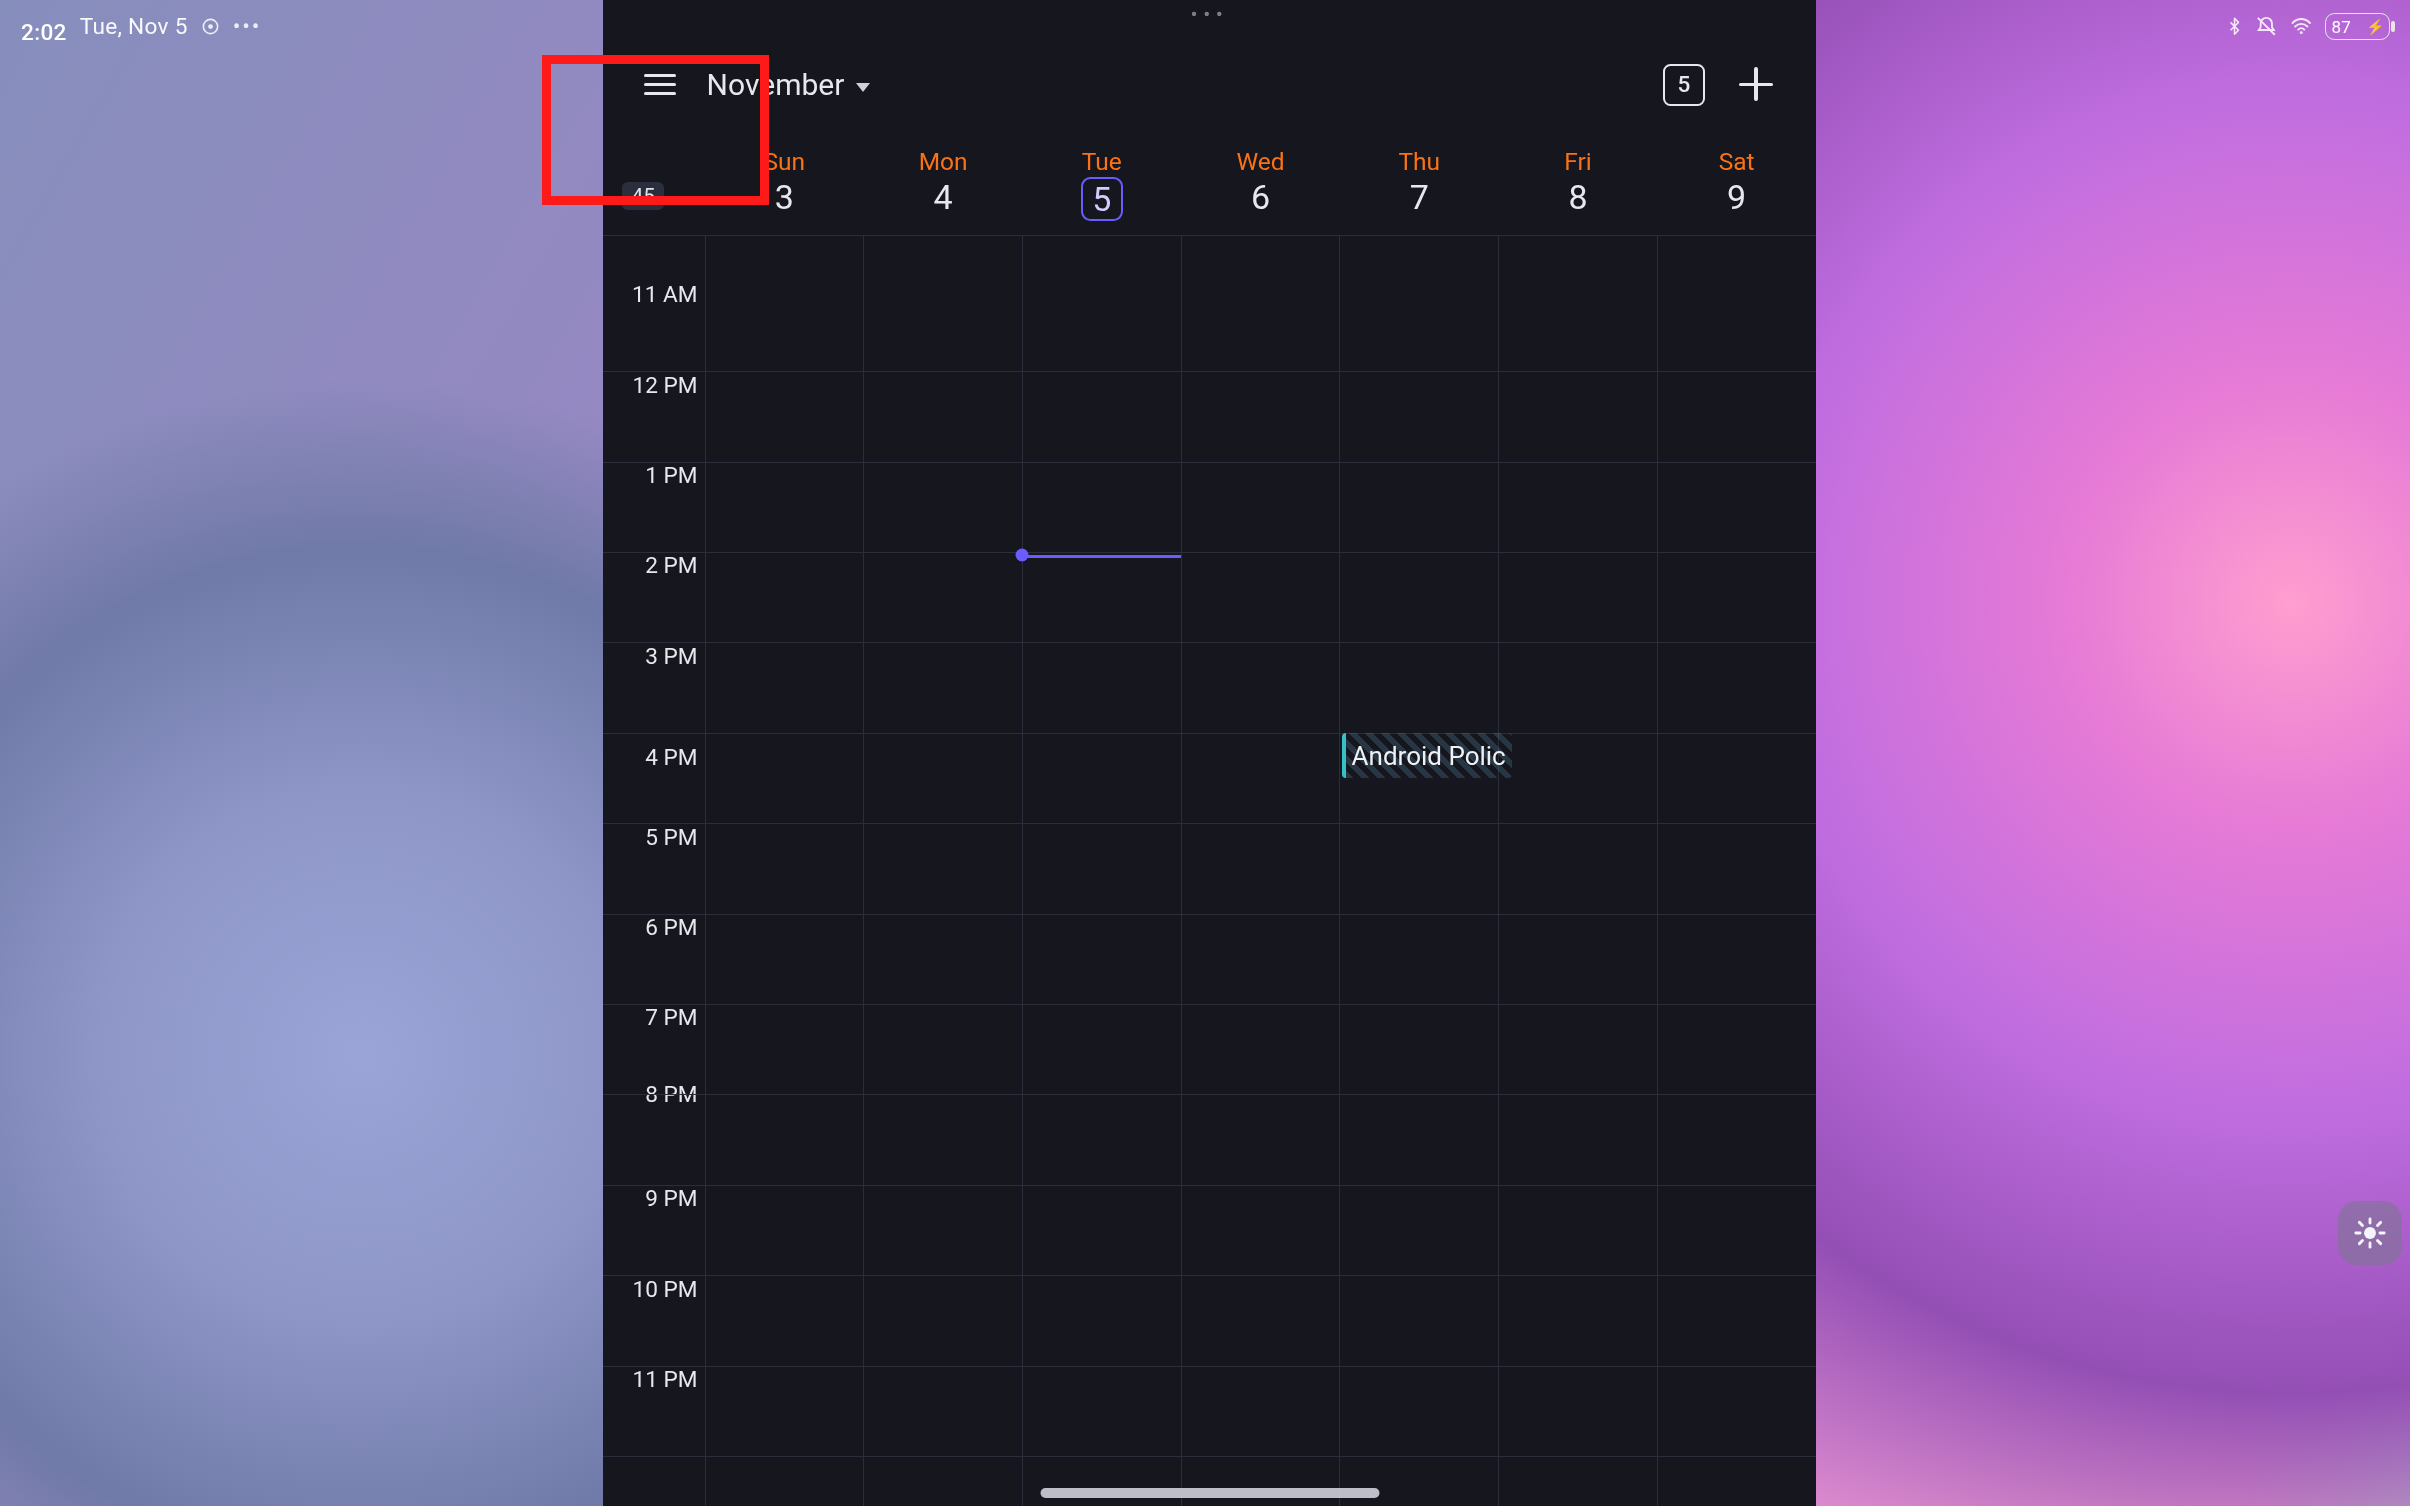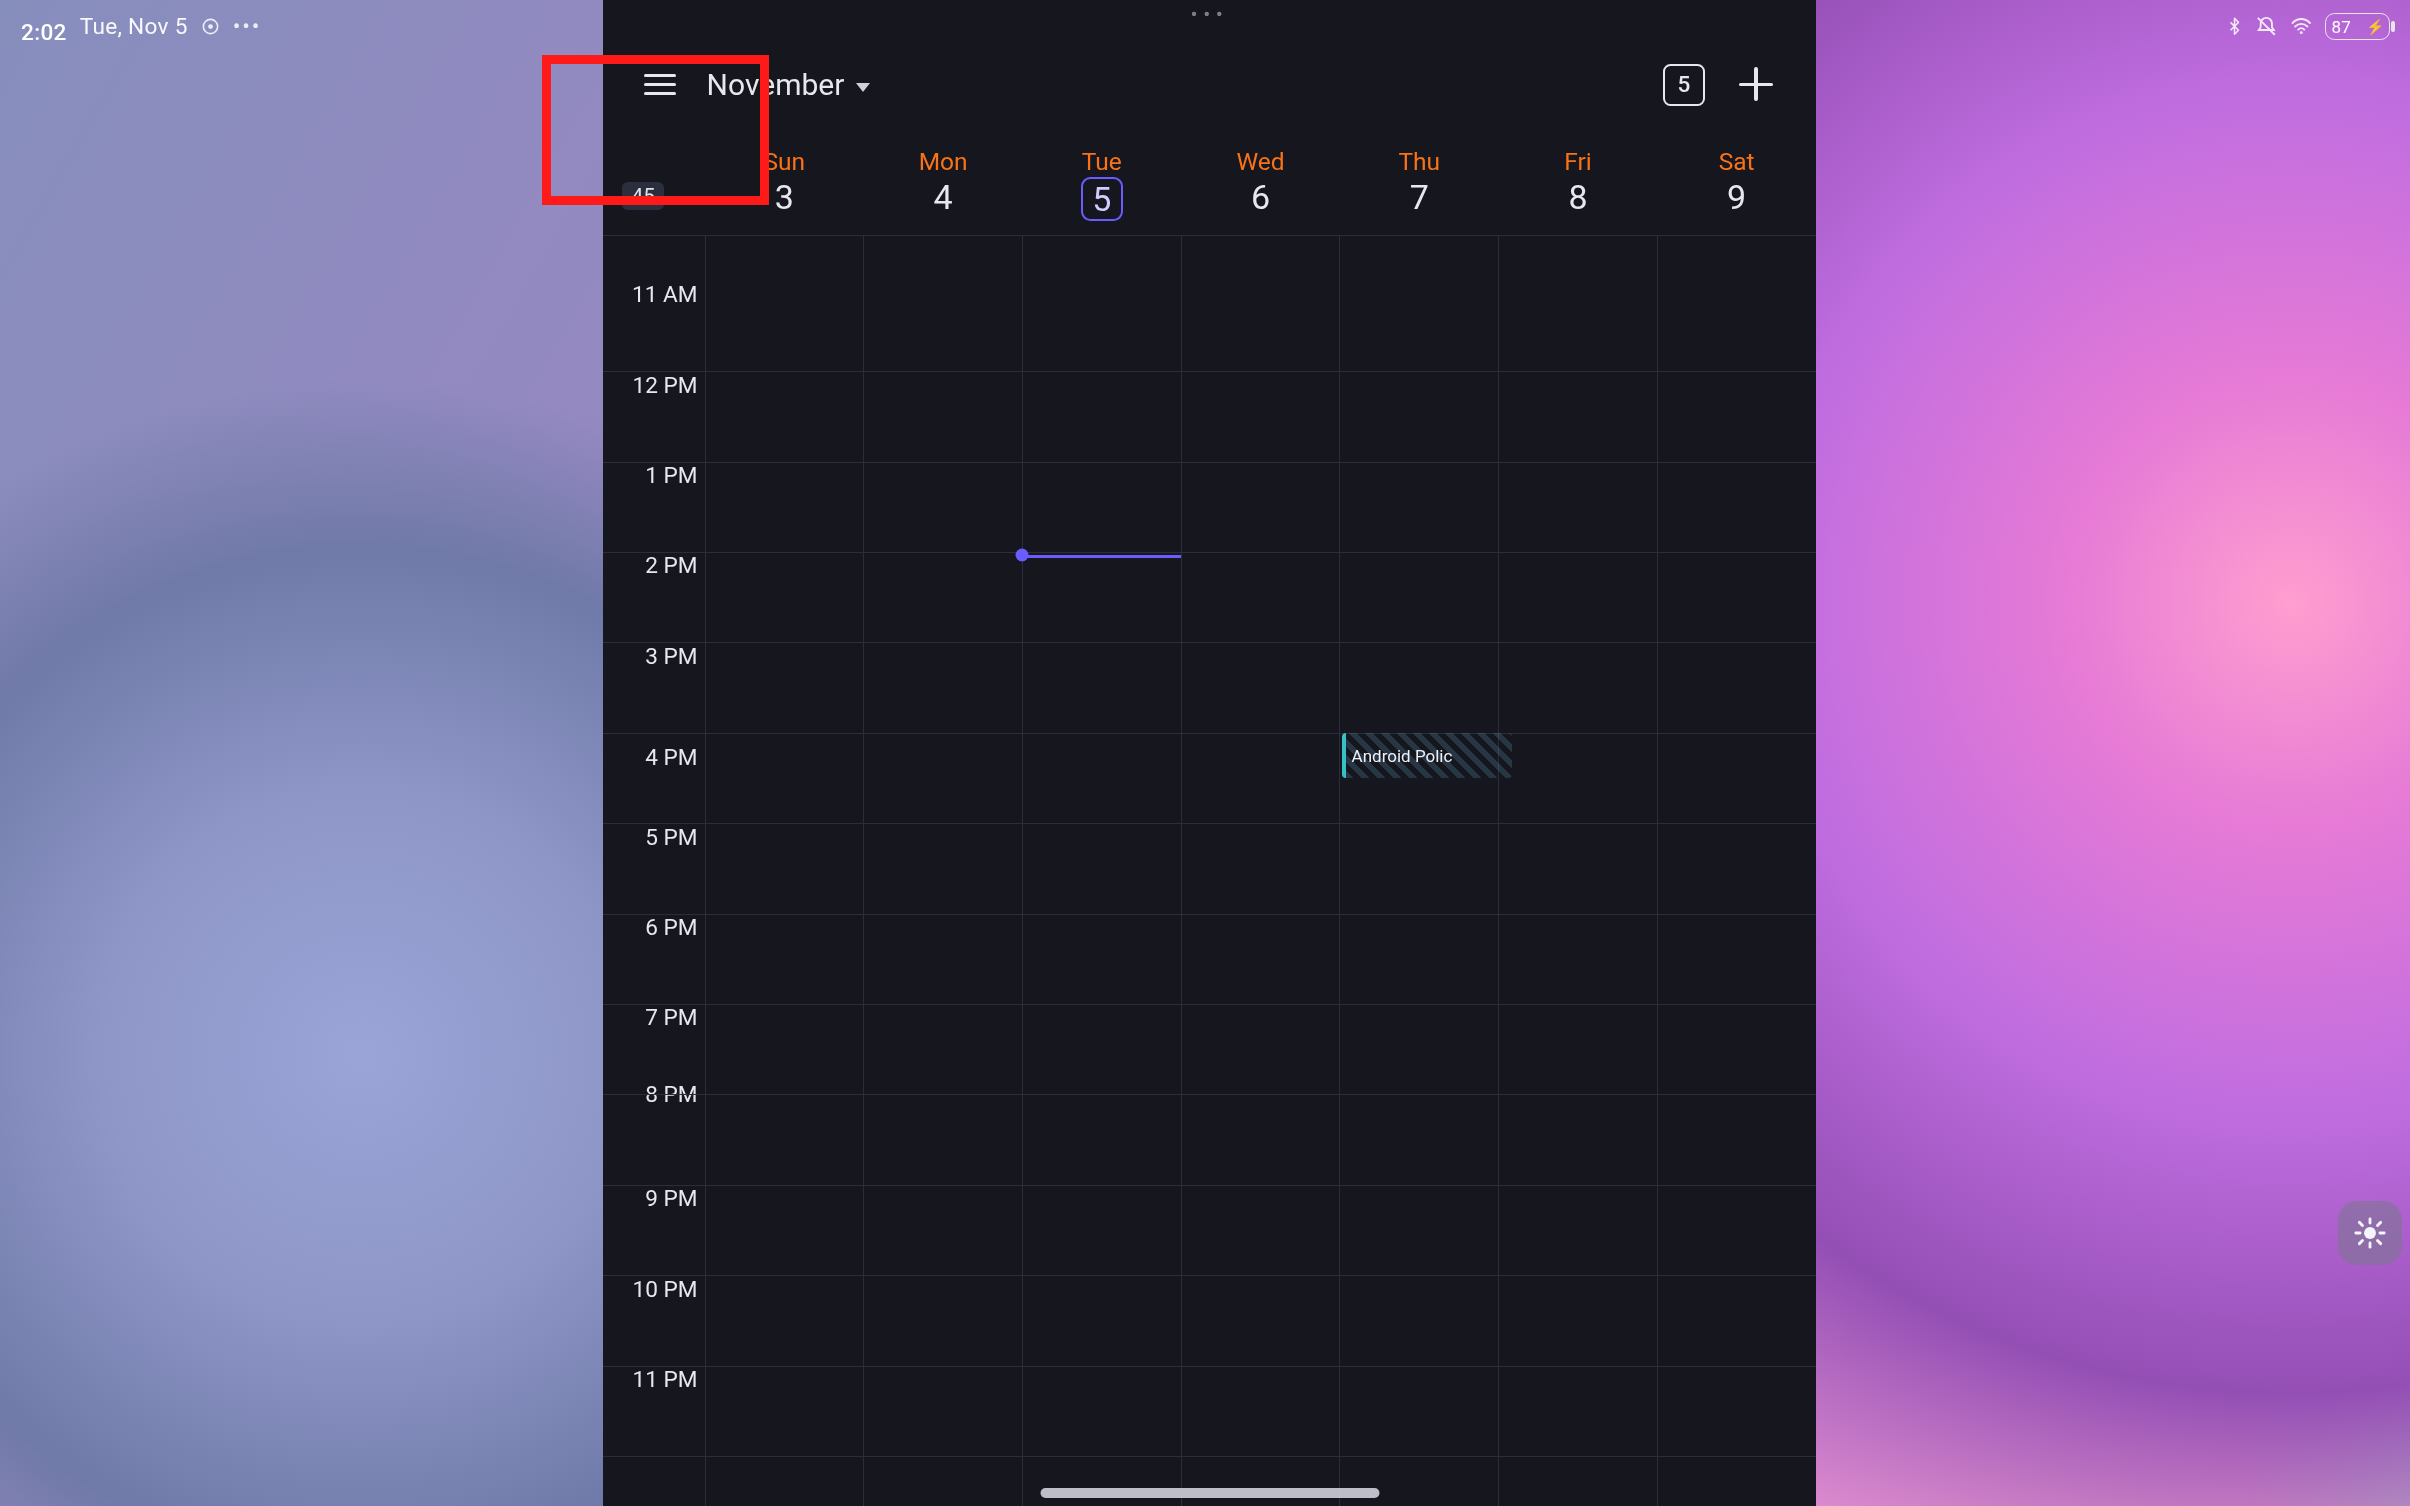--- a/index.html
+++ b/index.html
@@ -154,21 +154,21 @@
     position:absolute; width:13px; height:13px; background:#6a5cff; border-radius:50%;
     transform:translate(-50%,-50%); z-index:5;
   }
 
   
   .event{
     position:absolute; z-index:3;
     background:
       repeating-linear-gradient(45deg, rgba(120,200,230,.18) 0 5.6px, transparent 5.6px 11.3px);
     border-left:4.7px solid #36c0c8;
-    color:#eef1f6; font-size:17px; padding:0 5.6px;
+    color:#eef1f6; font-size:26px; padding:0 5.6px;
     display:flex; align-items:center;
     overflow:hidden; white-space:nowrap;
     border-radius:3.8px;
   }
 
   
   .annot{
     position:absolute; border:9.4px solid #ff1a1a; z-index:20;
     pointer-events:none;
   }

